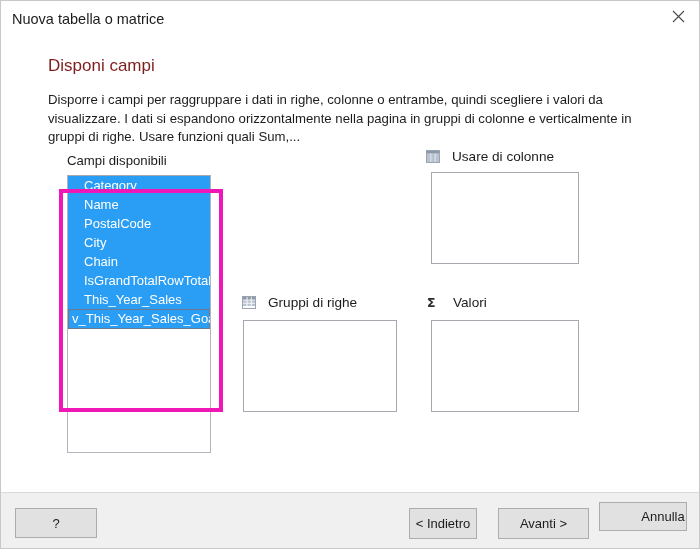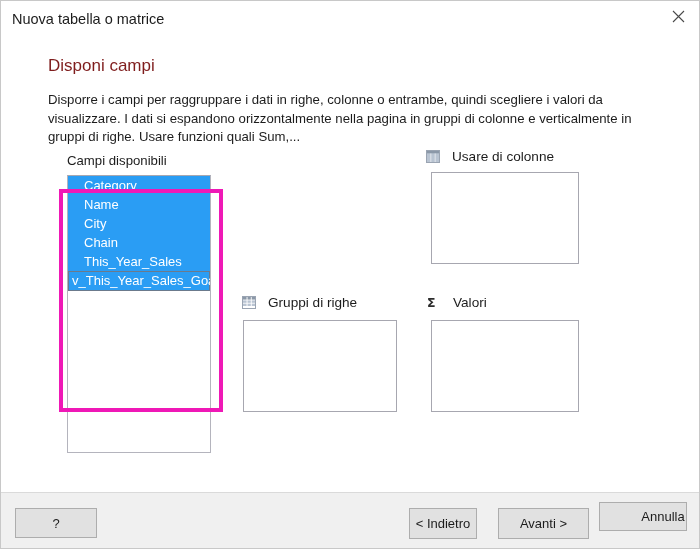--- a/index.html
+++ b/index.html
@@ -237,22 +237,24 @@
   <div id="content">
 
     <div id="page-heading">Disponi campi</div>
     <div id="page-description">Disporre i campi per raggruppare i dati in righe, colonne o entrambe, quindi scegliere i valori da visualizzare. I dati si espandono orizzontalmente nella pagina in gruppi di colonne e verticalmente in gruppi di righe. Usare funzioni quali Sum,...</div>
 
     <div id="available-fields-pane">
       <div id="available-fields-label">Campi disponibili</div>
       <div id="available-fields-list">
           <div class="field-item selected">Category</div>
           <div class="field-item selected">Name</div>
+          <div class="field-item selected">PostalCode</div>
           <div class="field-item selected">City</div>
           <div class="field-item selected">Chain</div>
+          <div class="field-item selected">IsGrandTotalRowTotal</div>
           <div class="field-item selected">This_Year_Sales</div>
           <div class="field-item selected focused">v_This_Year_Sales_Goal</div>
         </div>
     </div>
 
     <div id="highlight-rect"></div>
 
     <div class="zone-label-row" id="zone-column-groups-label">
       <span class="zone-icon">
         <svg width="14" height="13" viewBox="0 0 14 13" aria-hidden="true">

